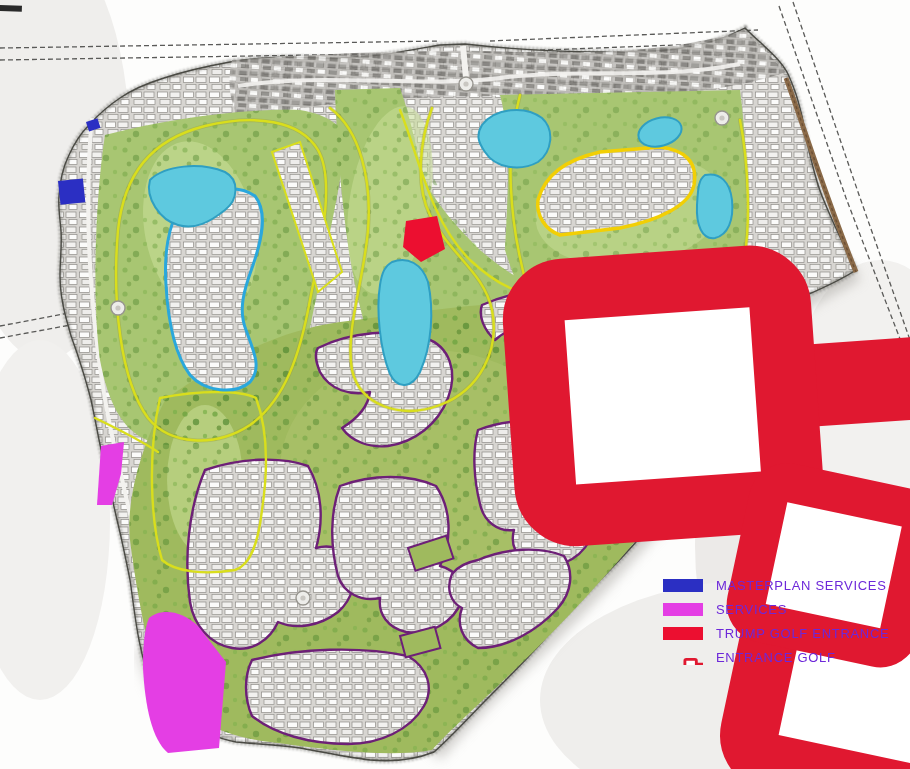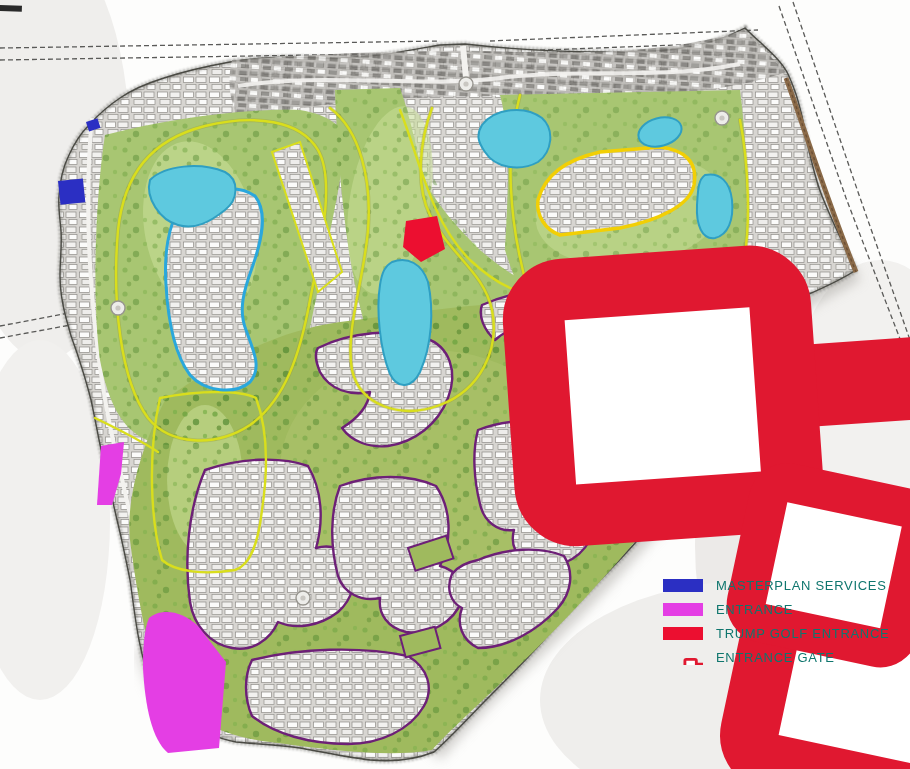--- a/index.html
+++ b/index.html
@@ -4,21 +4,21 @@
 <style>
   html,body{margin:0;padding:0;background:#ffffff;}
   .stage{position:relative;width:910px;height:769px;overflow:hidden;
          background:#fdfdfc;font-family:"Liberation Sans",sans-serif;}
   .map-svg{position:absolute;left:0;top:0;}
   .legend{position:absolute;left:663px;top:573px;}
   .legend-row{display:flex;align-items:center;height:24px;}
   .swatch{width:40px;height:13px;flex:0 0 40px;}
   .swatch-rect{background:var(--c,#888);}
   .swatch-gate{height:15px;display:flex;align-items:center;color:var(--c,#e01830);}
-  .legend-label{margin-left:13px;font-size:13px;color:#0f766e;letter-spacing:.7px;
+  .legend-label{margin-left:13px;font-size:13px;color:#6d28d9;letter-spacing:.7px;
                 white-space:nowrap;font-weight:400;}
 </style>
 </head>
 <body>
 
 <div class="stage">
 
 <svg class="map-svg" width="910" height="769" viewBox="0 0 910 769">
   <defs>
     <filter id="b1">
@@ -196,29 +196,29 @@
       </g>
 </svg>
 
 <div class="legend">
   <div class="legend-row">
     <div class="swatch swatch-rect" style="--c: #2b2fc3;"></div>
     <span class="legend-label">MASTERPLAN SERVICES</span>
   </div>
   <div class="legend-row">
     <div class="swatch swatch-rect" style="--c: #e43ee4;"></div>
-    <span class="legend-label">ENTRANCE</span>
+    <span class="legend-label">SERVICES</span>
   </div>
   <div class="legend-row">
     <div class="swatch swatch-rect" style="--c: #ec0f30;"></div>
     <span class="legend-label">TRUMP GOLF ENTRANCE</span>
   </div>
   <div class="legend-row">
     <div class="swatch swatch-gate" style="--c: #e01830;">
       <svg width="40" height="15" viewBox="-21 -7.5 42 15">
             <use href="#gate-icon"></use>
           </svg>
     </div>
-    <span class="legend-label">ENTRANCE GATE</span>
+    <span class="legend-label">ENTRANCE GOLF</span>
   </div>
 </div>
 
 </div>
 
 </body></html>

